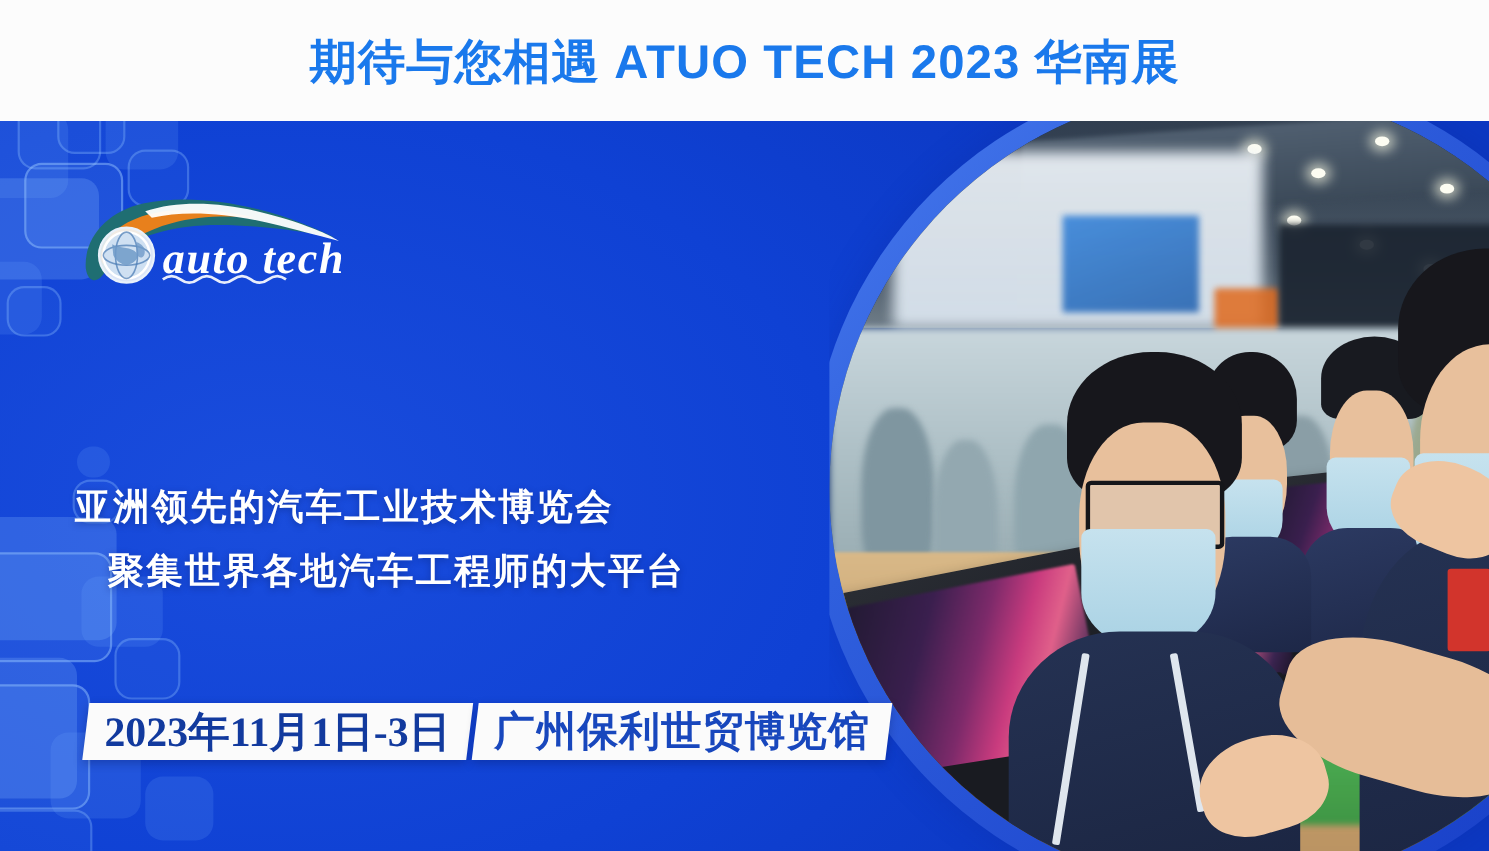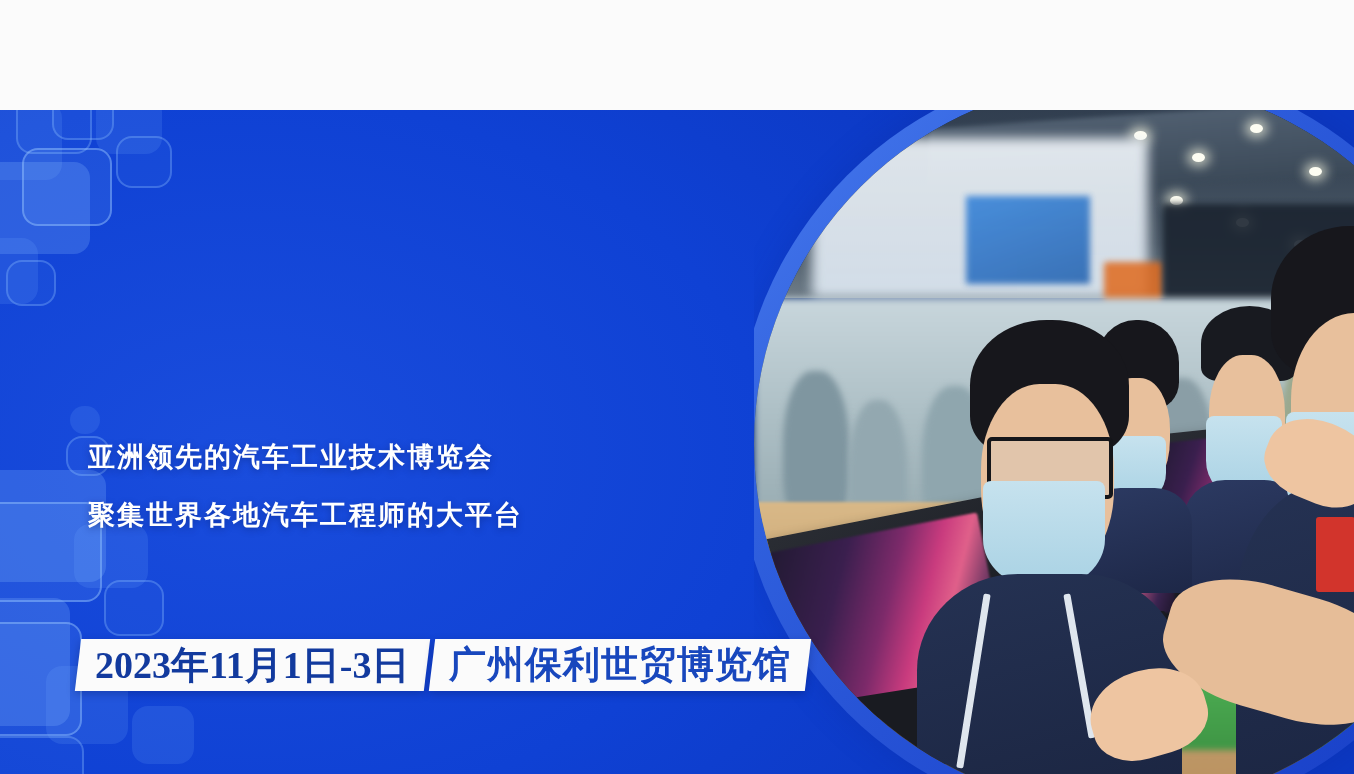--- a/index.html
+++ b/index.html
@@ -143,27 +143,27 @@
 
   
   .headline{
     position:absolute;left:72px;top:186px;
     font-size:58px;font-weight:bold;color:#ffffff;
     letter-spacing:3px;white-space:nowrap;line-height:1;
     text-shadow:0 3px 10px rgba(5,25,95,.45);
   }
   
   .sub{
-    position:absolute;left:88px;
-    font-size:27px;font-weight:bold;color:#ffffff;
+    position:absolute;left:68px;
+    font-size:33px;font-weight:bold;color:#ffffff;
     letter-spacing:2px;white-space:nowrap;line-height:1;
     text-shadow:0 2px 7px rgba(5,25,95,.40);
   }
   .sub.l1{top:334px;}
-  .sub.l2{top:392px;}
+  .sub.l2{top:392px;margin-left:30px;}
 
   
   .badge{
     position:absolute;height:52px;background:#fbfbfb;
     display:flex;align-items:center;
     transform:skewX(-7deg);
     box-shadow:0 3px 9px rgba(0,15,70,.28);
   }
   .badge > span{display:block;transform:skewX(7deg);white-space:nowrap;}
   .badge.date{left:78px;top:529px;padding:0 17px;}
@@ -174,20 +174,23 @@
   .badge.venue{left:432px;top:529px;padding:0 17px;}
   .badge.venue span{
     font-size:37px;font-weight:bold;color:#1847bd;letter-spacing:1px;
   }
 </style>
 </head>
 <body>
 
 <div id="poster">
 
+  <div class="header-bar">
+    <div class="header-title">期待与您相遇 ATUO TECH 2023 华南展</div>
+  </div>
 
   <div class="stage">
 
     <div class="deco fill" style="left:-34px;top:-8px;width:96px;height:78px;"></div>
     <div class="deco outline" style="left:16px;top:-22px;width:72px;height:62px;"></div>
     <div class="deco fill2" style="left:-20px;top:52px;width:110px;height:92px;"></div>
     <div class="deco outline2" style="left:22px;top:38px;width:86px;height:74px;"></div>
     <div class="deco outline" style="left:52px;top:-26px;width:58px;height:52px;"></div>
     <div class="deco fill" style="left:96px;top:-14px;width:66px;height:58px;"></div>
     <div class="deco outline" style="left:116px;top:26px;width:52px;height:48px;"></div>
@@ -290,20 +293,45 @@
 
           <div class="p-arm" style="left:56%;top:70%;width:32%;height:17%;transform:rotate(16deg);"></div>
           <div class="p-hand" style="left:46%;top:81%;width:16%;height:12%;transform:rotate(-16deg);"></div>
           <div class="p-hand" style="left:70%;top:47%;width:15%;height:11%;transform:rotate(22deg);"></div>
         </div>
       </div>
     </div>
 
     <div class="content">
 
+      <div class="logo">
+        <svg viewBox="0 0 238 92" xmlns="http://www.w3.org/2000/svg" aria-hidden="true">
+
+          <path d="M6 72 C4 44 26 20 58 13 C92 6 128 10 162 18 C190 25 214 35 232 44 C212 40 186 36 160 34 C126 31 96 32 70 40 C46 47 30 58 24 74 C18 86 8 86 6 72 Z" fill="#1f6e72"></path>
+
+          <path d="M20 58 C24 40 44 26 72 21 C102 16 134 20 160 26 C136 24 108 24 84 31 C58 38 40 50 32 64 C27 73 18 70 20 58 Z" fill="#e8801c"></path>
+
+          <path d="M60 20 C96 8 142 13 184 26 C214 35 228 42 236 47 C224 44 206 39 182 33 C142 23 100 18 66 26 Z" fill="#ffffff" opacity="0.95"></path>
+
+          <g>
+            <circle cx="43" cy="60" r="25" fill="#f2f6fb" opacity="0.9"></circle>
+            <circle cx="43" cy="60" r="21" fill="#cfe0f2"></circle>
+            <circle cx="43" cy="60" r="21" fill="none" stroke="#ffffff" stroke-width="2.2"></circle>
+            <ellipse cx="43" cy="60" rx="10" ry="21" fill="none" stroke="#4f7fb5" stroke-width="1.5" opacity="0.75"></ellipse>
+            <ellipse cx="43" cy="60" rx="21" ry="9" fill="none" stroke="#4f7fb5" stroke-width="1.5" opacity="0.75"></ellipse>
+            <path d="M30 50 C36 54 44 52 50 56 C56 60 52 66 46 68 C40 70 34 66 31 60 Z" fill="#6f9ac8" opacity="0.85"></path>
+            <path d="M52 48 C58 50 61 55 59 60 C57 64 53 62 52 58 Z" fill="#6f9ac8" opacity="0.8"></path>
+            <circle cx="43" cy="60" r="25" fill="none" stroke="#e9f1fa" stroke-width="2"></circle>
+          </g>
+
+          <text x="76" y="76" font-family="'Liberation Serif','DejaVu Serif',serif" font-size="40" font-style="italic" font-weight="bold" fill="#ffffff" letter-spacing="1.5">auto tech</text>
+
+          <path d="M76 82 q8 -6 16 0 t16 0 t16 0 t16 0 t16 0 t16 0 t16 0" fill="none" stroke="#ffffff" stroke-width="2.4" opacity="0.9"></path>
+        </svg>
+      </div>
 
 
       <div class="sub l1">亚洲领先的汽车工业技术博览会</div>
       <div class="sub l2">聚集世界各地汽车工程师的大平台</div>
 
       <div class="badge date">
         <span>2023年11月1日-3日</span>
       </div>
       <div class="badge venue">
         <span>广州保利世贸博览馆</span>

